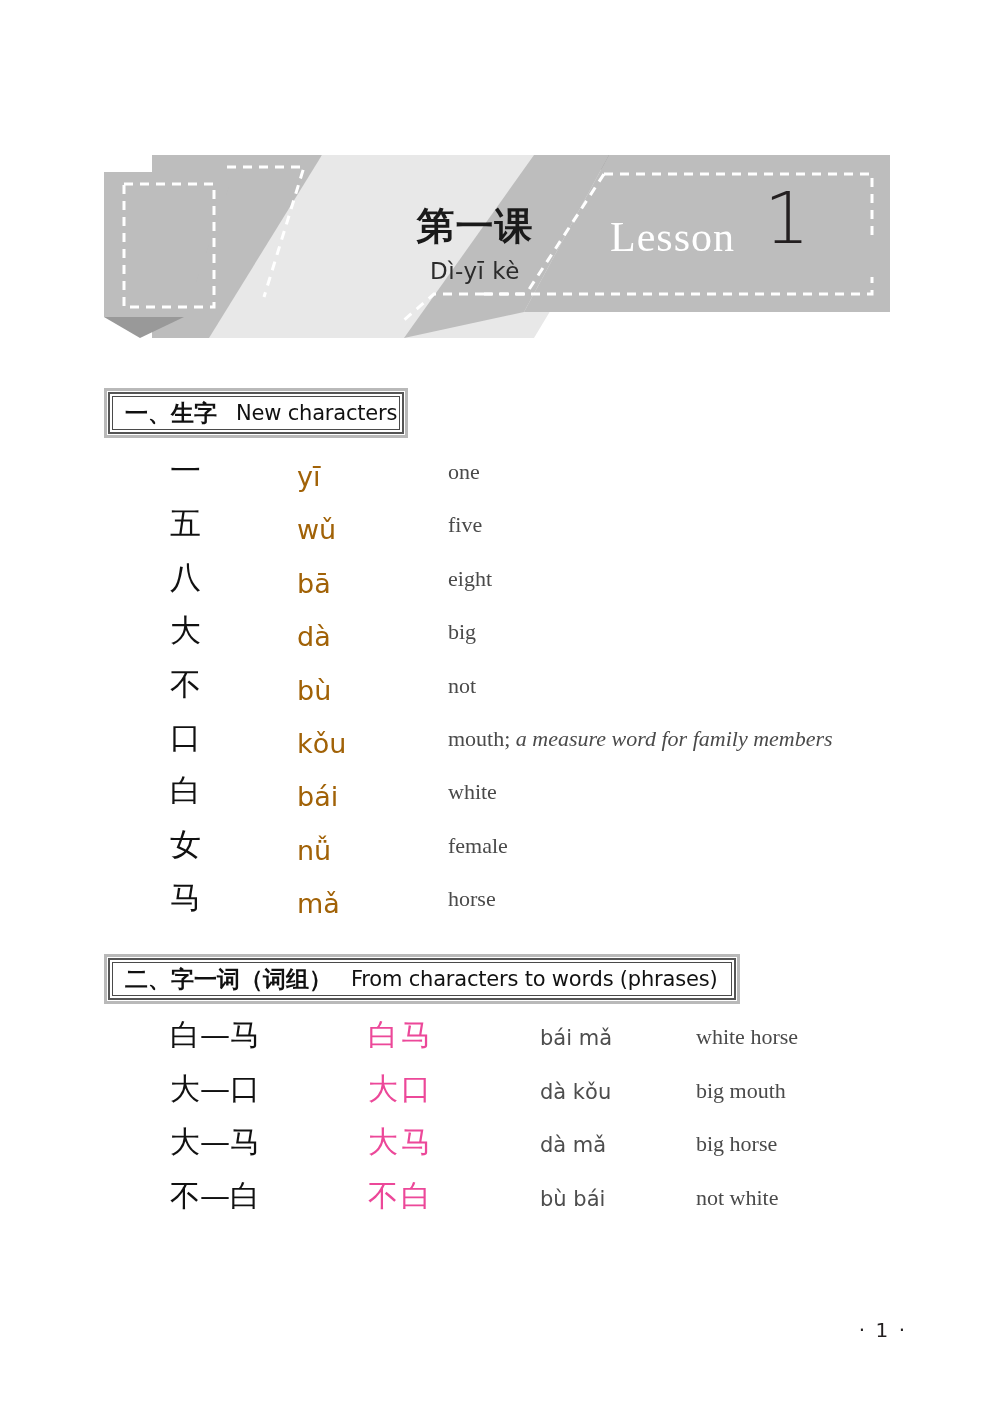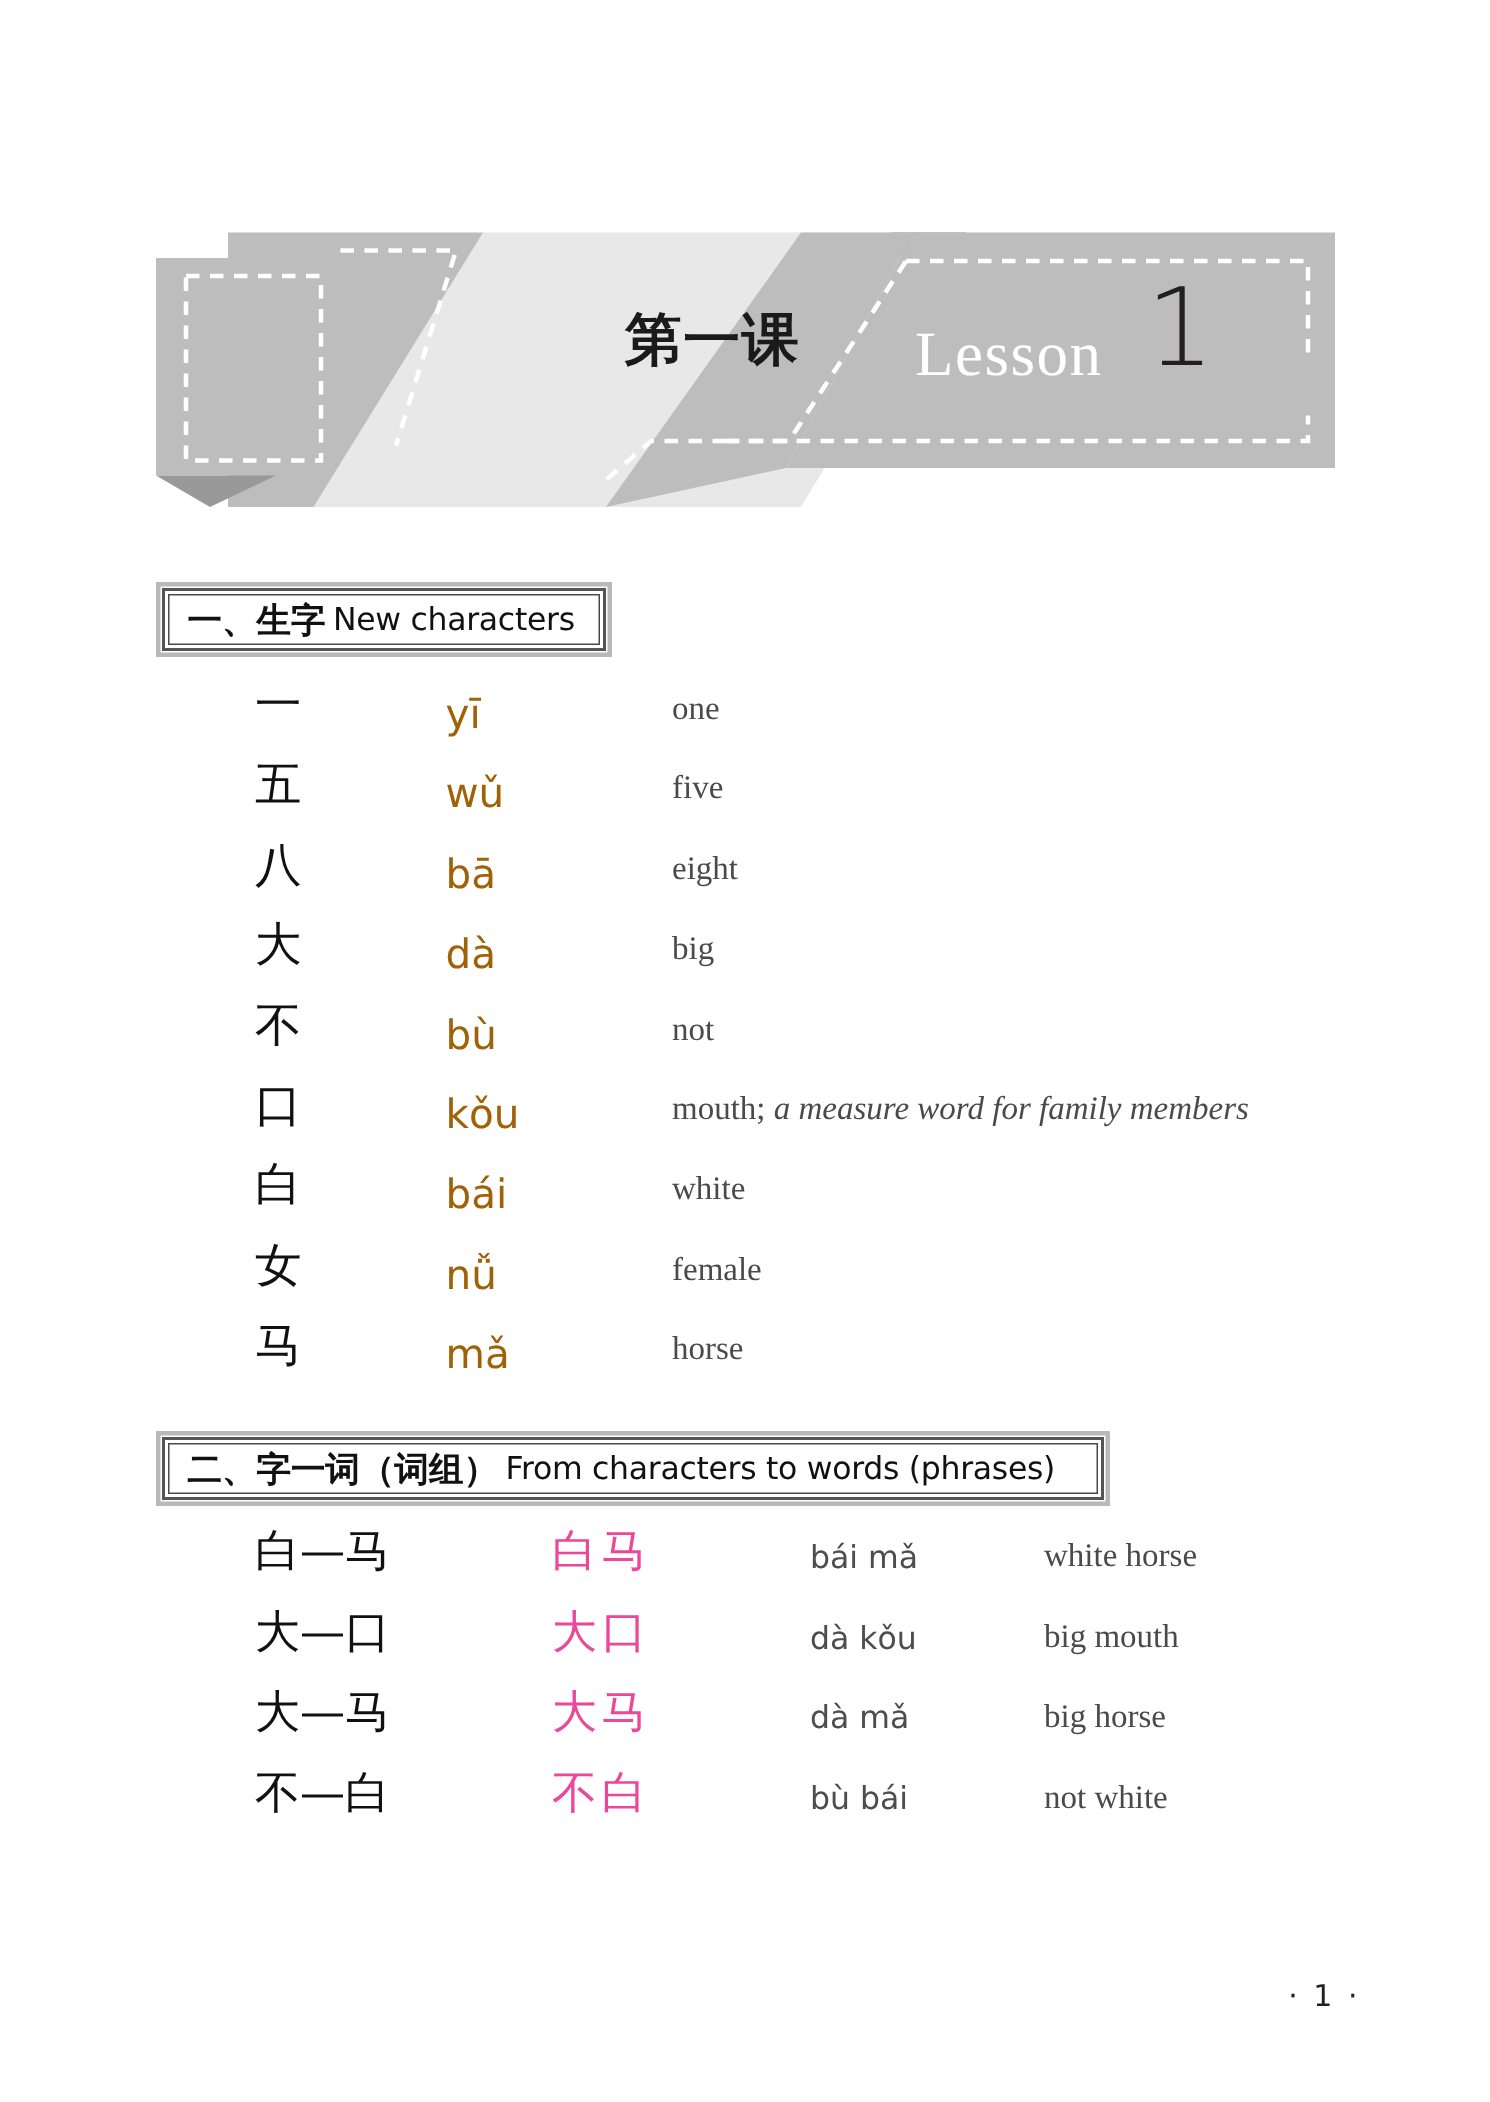--- a/index.html
+++ b/index.html
@@ -101,21 +101,21 @@
     font-weight: 700;
     font-size: 23px;
     color: #111;
     letter-spacing: 0px;
   }
   .sect-en {
     font-family: "DejaVu Sans", sans-serif;
     font-weight: 400;
     font-size: 21px;
     color: #111;
-    margin-left: 5px;
+    margin-left: 19px;
     letter-spacing: -0.2px;
   }
 
   
   .chars {
     position: absolute;
     left: 0;
     top: 0;
     width: 100%;
   }
@@ -234,20 +234,21 @@
 
     <polyline points="20,62 110,62 110,185 20,185 20,62" fill="none" stroke="#ffffff" stroke-width="3" stroke-dasharray="9 7"></polyline>
     <polyline points="123,45 200,45 160,175" fill="none" stroke="#ffffff" stroke-width="3" stroke-dasharray="9 7"></polyline>
     <polyline points="500,52 768,52 768,172 380,172" fill="none" stroke="#ffffff" stroke-width="3" stroke-dasharray="9 7"></polyline>
     <polyline points="380,172 422,172 500,52" fill="none" stroke="#ffffff" stroke-width="3" stroke-dasharray="9 7"></polyline>
     <polyline points="380,172 330,172 300,198" fill="none" stroke="#ffffff" stroke-width="3" stroke-dasharray="9 7"></polyline>
 
     <polygon points="766,120 784,120 784,155 766,155" fill="#bdbdbd"></polygon>
   </svg>
   <div class="banner-cn">第一课</div>
+  <div class="banner-py">Dì-yī kè</div>
   <div class="banner-lesson">Lesson</div>
   <div class="banner-num">1</div>
 </div>
 
 <div class="sect" id="sect1" style="left:108px; top:392px; width:296px; height:42px;">
   <div class="sect-inner">
     <span class="sect-cn">一、</span>
       <span class="sect-cn">生字</span>
     <span class="sect-en">New characters</span>
   </div>

